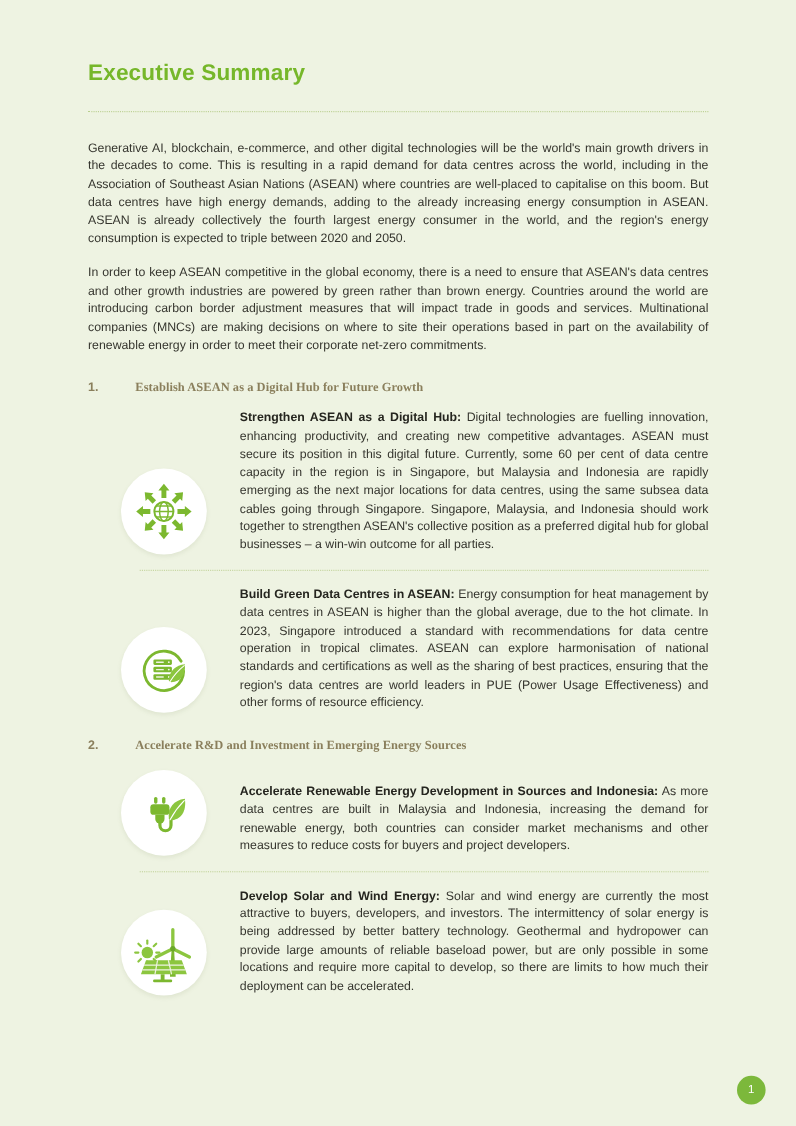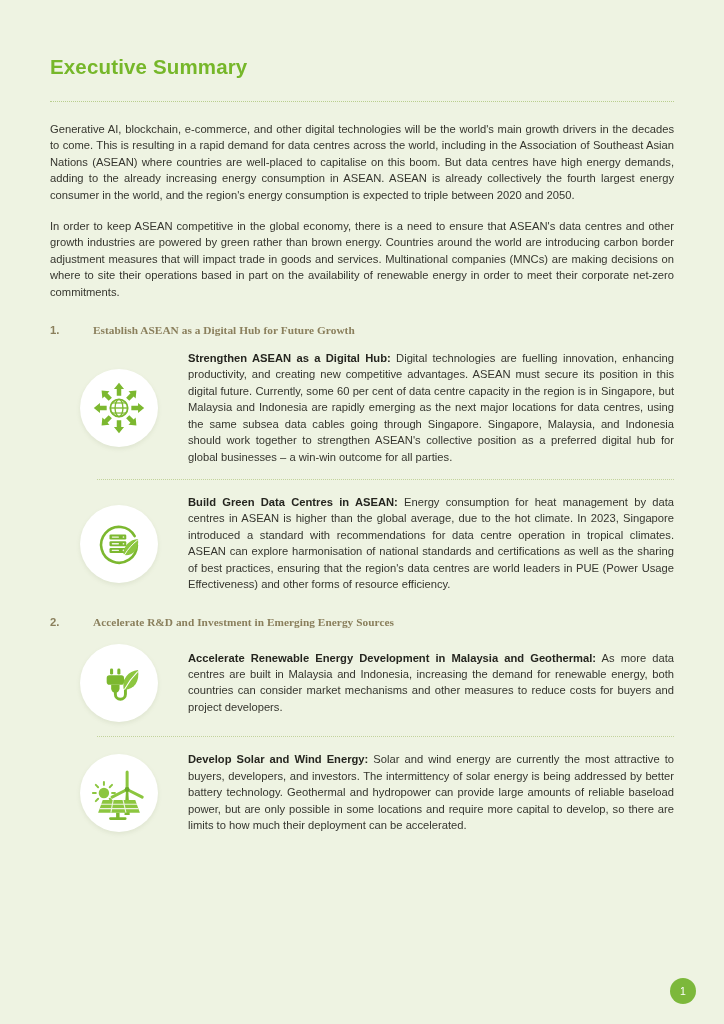--- a/index.html
+++ b/index.html
@@ -14,42 +14,42 @@
     color: #3a3a32;
     overflow: hidden;
     position: relative;
   }
 
   .page {
     position: relative;
     width: 724px;
     height: 1024px;
     box-sizing: border-box;
-    padding: 0 50px;
+    padding: 0 80px;
   }
 
   
   .page-title {
     margin: 0;
     padding-top: 55px;
     font-size: 20.5px;
     font-weight: bold;
     letter-spacing: 0.15px;
     color: #76b72a;
   }
 
   .rule-dotted {
     margin-top: 22px;
     height: 0;
     border-top: 1.5px dotted #b9ce8e;
   }
 
   
   .intro {
-    margin-top: 19px;
+    margin-top: 25px;
   }
   .intro p {
     margin: 0 0 15px 0;
     font-size: 11.2px;
     line-height: 16.4px;
     text-align: justify;
     color: #35352e;
   }
   .intro p:last-child {
     margin-bottom: 0;
@@ -70,21 +70,21 @@
     flex: 0 0 43px;
   }
   .section-head .stext {
     flex: 1 1 auto;
     font-family: Liberation Serif, serif;
   }
 
   
   .rec {
     display: flex;
-    align-items: center;
+    align-items: flex-end;
     margin-top: 14px;
   }
   .rec-icon-wrap {
     flex: 0 0 138px;
     display: flex;
     justify-content: center;
     padding-top: 2px;
   }
   .icon-circle {
     width: 78px;
@@ -243,21 +243,21 @@
           </g>
 
           <path d="M43.5 60 V70 a9 9 0 0 0 18 0 V46" fill="none" stroke="#7cb82f" stroke-width="5.2" stroke-linecap="round"></path>
 
           <path d="M58 60 C56 42 66 29 84 27 C87 47 78 62 60 62 Z" fill="#8cc63f"></path>
           <path d="M60 61 C66 50 74 39 83 30" fill="none" stroke="#ffffff" stroke-width="1.8" stroke-linecap="round"></path>
         </svg>
       </div>
     </div>
     <div class="rec-body">
-      <span class="lead">Accelerate Renewable Energy Development in Malaysia and Geothermal:</span><span> As more data centres are built in Malaysia and Indonesia, increasing the demand for renewable energy, both countries can consider market mechanisms and other measures to reduce costs for buyers and project developers.</span>
+      <span class="lead">Accelerate Renewable Energy Development in Sources and Indonesia:</span><span> As more data centres are built in Malaysia and Indonesia, increasing the demand for renewable energy, both countries can consider market mechanisms and other measures to reduce costs for buyers and project developers.</span>
     </div>
   </div>
 
   <div class="rec-sep"></div>
 
   <div class="rec">
     <div class="rec-icon-wrap">
       <div class="icon-circle">
         <svg width="58" height="58" viewBox="0 0 100 100" aria-hidden="true">
 

